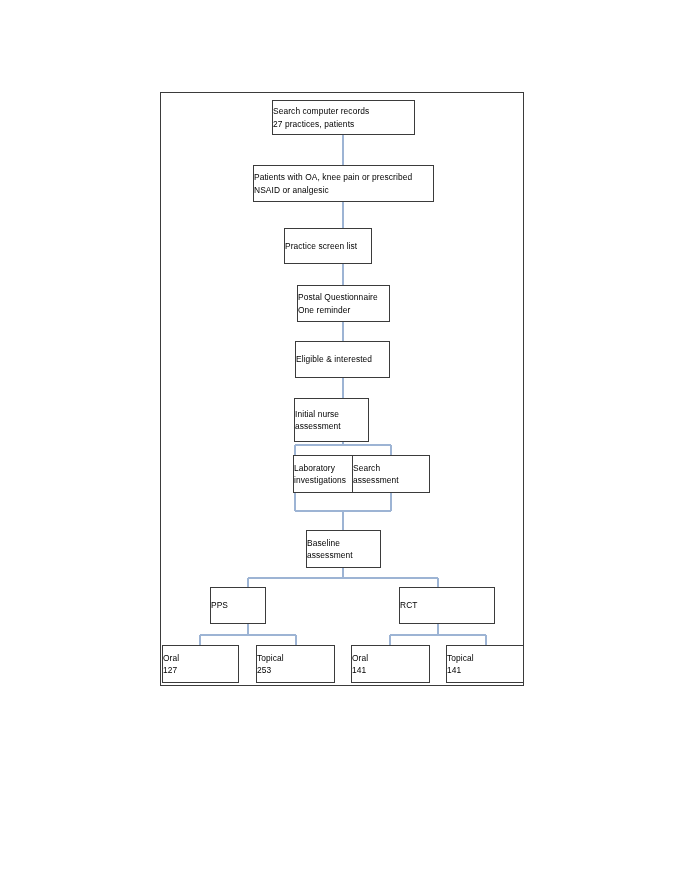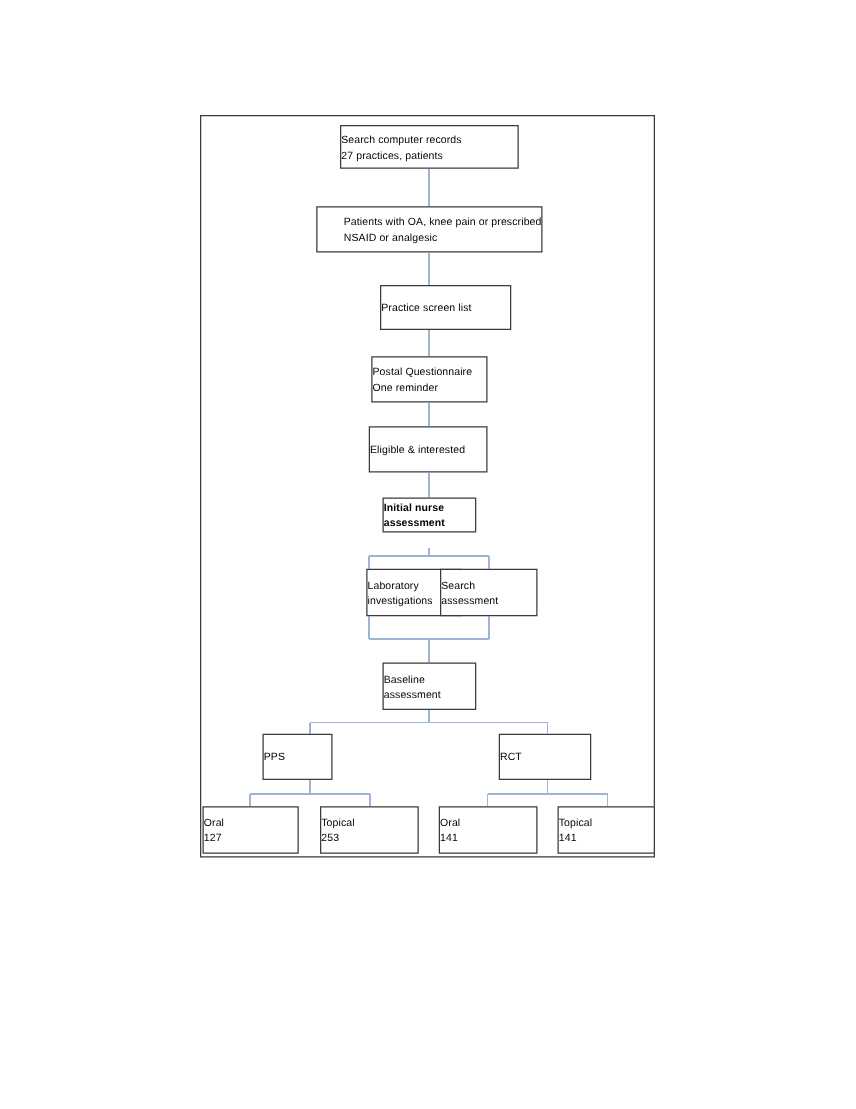--- a/index.html
+++ b/index.html
@@ -87,54 +87,54 @@
     <line x1="390" y1="635" x2="486" y2="635" stroke="#9db4d4" stroke-width="1.3" shape-rendering="crispEdges"></line>
     <line x1="390" y1="635" x2="390" y2="645" stroke="#9db4d4" stroke-width="1.3" shape-rendering="crispEdges"></line>
     <line x1="486" y1="635" x2="486" y2="645" stroke="#9db4d4" stroke-width="1.3" shape-rendering="crispEdges"></line>
   </svg>
 
 <div id="node-layer">
     <div class="node" style="left: 272px; top: 100px; width: 143px; height: 35px; border-color: rgb(59, 59, 59); color: rgb(0, 0, 0);">
       <span class="line">Search computer records</span>
       <span class="line">27 practices, patients</span>
     </div>
-    <div class="node" style="left: 253px; top: 165px; width: 181px; height: 37px; border-color: rgb(59, 59, 59); color: rgb(0, 0, 0); padding-left: 21px;">
+    <div class="node" style="left: 253px; top: 165px; width: 181px; height: 37px; border-color: rgb(59, 59, 59); color: rgb(0, 0, 0);">
       <span class="line">Patients with OA, knee pain or prescribed</span>
       <span class="line">NSAID or analgesic</span>
     </div>
-    <div class="node" style="left: 304px; top: 228px; width: 105px; height: 36px; border-color: rgb(59, 59, 59); color: rgb(0, 0, 0);">
+    <div class="node" style="left: 284px; top: 228px; width: 88px; height: 36px; border-color: rgb(59, 59, 59); color: rgb(0, 0, 0);">
       <span class="line">Practice screen list</span>
     </div>
     <div class="node" style="left: 297px; top: 285px; width: 93px; height: 37px; border-color: rgb(59, 59, 59); color: rgb(0, 0, 0);">
       <span class="line">Postal Questionnaire</span>
       <span class="line">One reminder</span>
     </div>
     <div class="node" style="left: 295px; top: 341px; width: 95px; height: 37px; border-color: rgb(59, 59, 59); color: rgb(0, 0, 0);">
       <span class="line">Eligible &amp; interested</span>
     </div>
-    <div class="node" style="left: 306px; top: 398px; width: 75px; height: 28px; border-color: rgb(59, 59, 59); color: rgb(0, 0, 0); font-weight: bold;">
+    <div class="node" style="left: 294px; top: 398px; width: 75px; height: 44px; border-color: rgb(59, 59, 59); color: rgb(0, 0, 0);">
       <span class="line">Initial nurse</span>
       <span class="line">assessment</span>
     </div>
     <div class="node" style="left: 257px; top: 455px; width: 77px; height: 38px; border-color: rgb(59, 59, 59); color: rgb(0, 0, 0); margin-left: 36px;">
       <span class="line">Laboratory</span>
       <span class="line">investigations</span>
     </div>
     <div class="node" style="left: 352px; top: 455px; width: 78px; height: 38px; border-color: rgb(59, 59, 59); color: rgb(0, 0, 0);">
       <span class="line">Search</span>
       <span class="line">assessment</span>
     </div>
     <div class="node" style="left: 306px; top: 530px; width: 75px; height: 38px; border-color: rgb(59, 59, 59); color: rgb(0, 0, 0);">
       <span class="line">Baseline</span>
       <span class="line">assessment</span>
     </div>
     <div class="node" style="left: 210px; top: 587px; width: 56px; height: 37px; border-color: rgb(59, 59, 59); color: rgb(0, 0, 0);">
       <span class="line">PPS</span>
     </div>
-    <div class="node" style="left: 399px; top: 587px; width: 74px; height: 37px; border-color: rgb(59, 59, 59); color: rgb(0, 0, 0);">
+    <div class="node" style="left: 399px; top: 587px; width: 96px; height: 37px; border-color: rgb(59, 59, 59); color: rgb(0, 0, 0);">
       <span class="line">RCT</span>
     </div>
     <div class="node" style="left: 162px; top: 645px; width: 77px; height: 38px; border-color: rgb(59, 59, 59); color: rgb(0, 0, 0);">
       <span class="line">Oral</span>
       <span class="line">127</span>
     </div>
     <div class="node" style="left: 256px; top: 645px; width: 79px; height: 38px; border-color: rgb(59, 59, 59); color: rgb(0, 0, 0);">
       <span class="line">Topical</span>
       <span class="line">253</span>
     </div>

